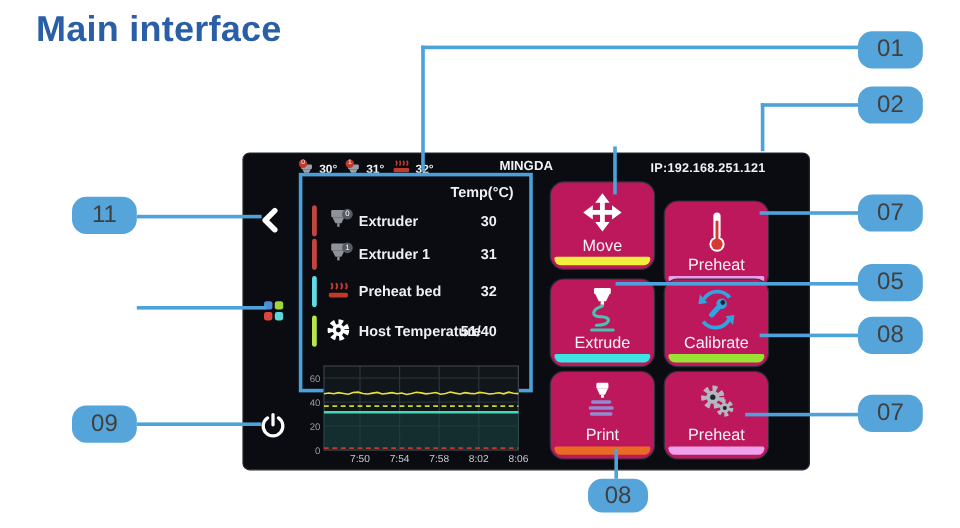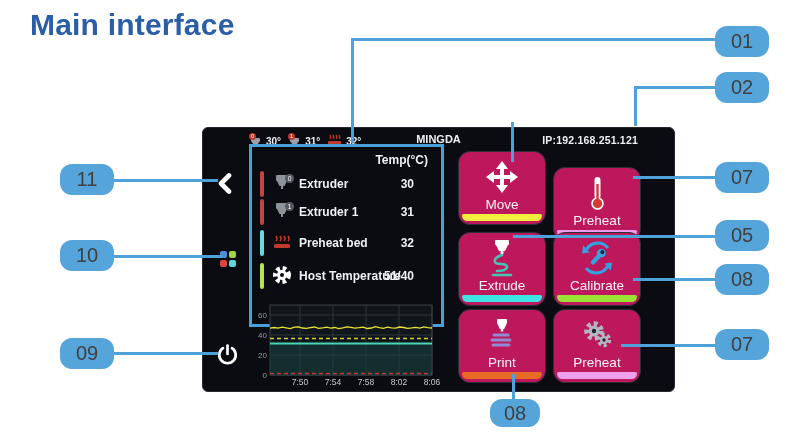--- a/index.html
+++ b/index.html
@@ -319,16 +319,15 @@
   <div class="co-line" style="left:114px; top:179px; width:104px; height:3px;"></div>
 
   <div class="co-box" style="left: 715px; top: 26px; background: rgb(85, 164, 218);">01</div>
   <div class="co-box" style="left: 715px; top: 72px; background: rgb(85, 164, 218);">02</div>
   <div class="co-box" style="left: 715px; top: 162px; background: rgb(85, 164, 218);">07</div>
   <div class="co-box" style="left: 715px; top: 220px; background: rgb(85, 164, 218);">05</div>
   <div class="co-box" style="left: 715px; top: 264px; background: rgb(85, 164, 218);">08</div>
   <div class="co-box" style="left: 715px; top: 329px; background: rgb(85, 164, 218);">07</div>
   <div class="co-box" style="left: 490px; top: 399px; width: 50px; height: 28px; background: rgb(85, 164, 218);">08</div>
   <div class="co-box" style="left: 60px; top: 338px; background: rgb(85, 164, 218);">09</div>
-  <div class="co-box" style="left: 60px; top: 240px; background: rgb(85, 164, 218);">10</div>
   <div class="co-box" style="left: 60px; top: 164px; background: rgb(85, 164, 218);">11</div>
 
 </div>
 
 </body></html>

